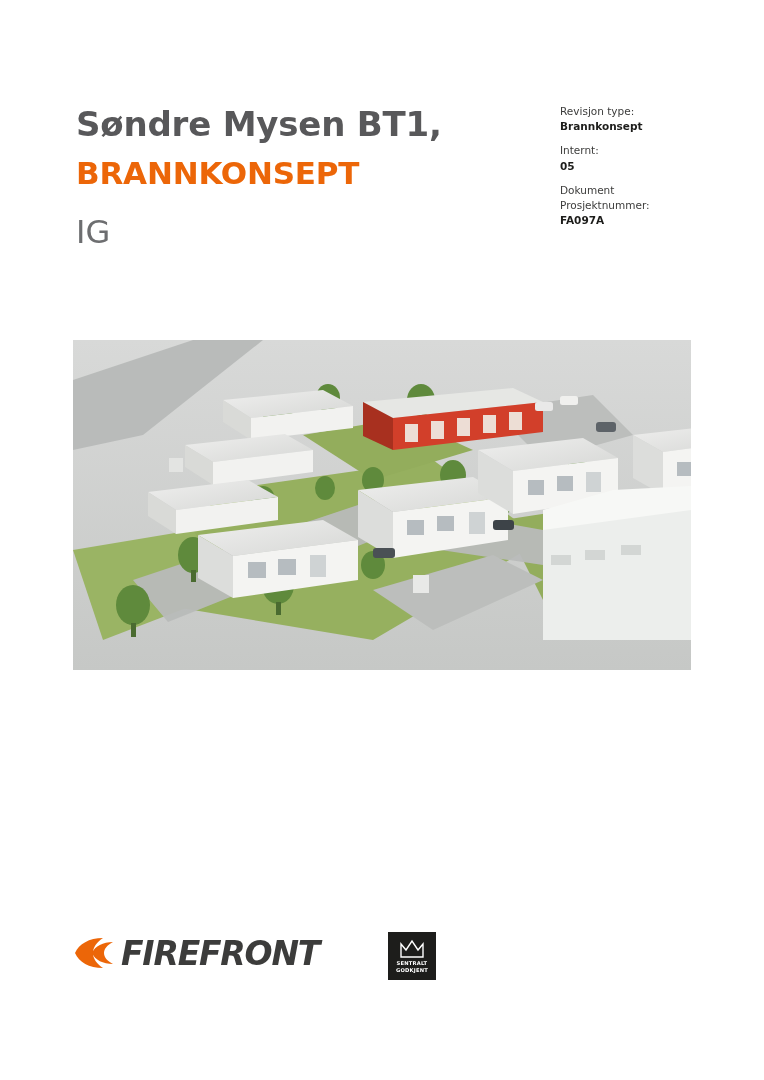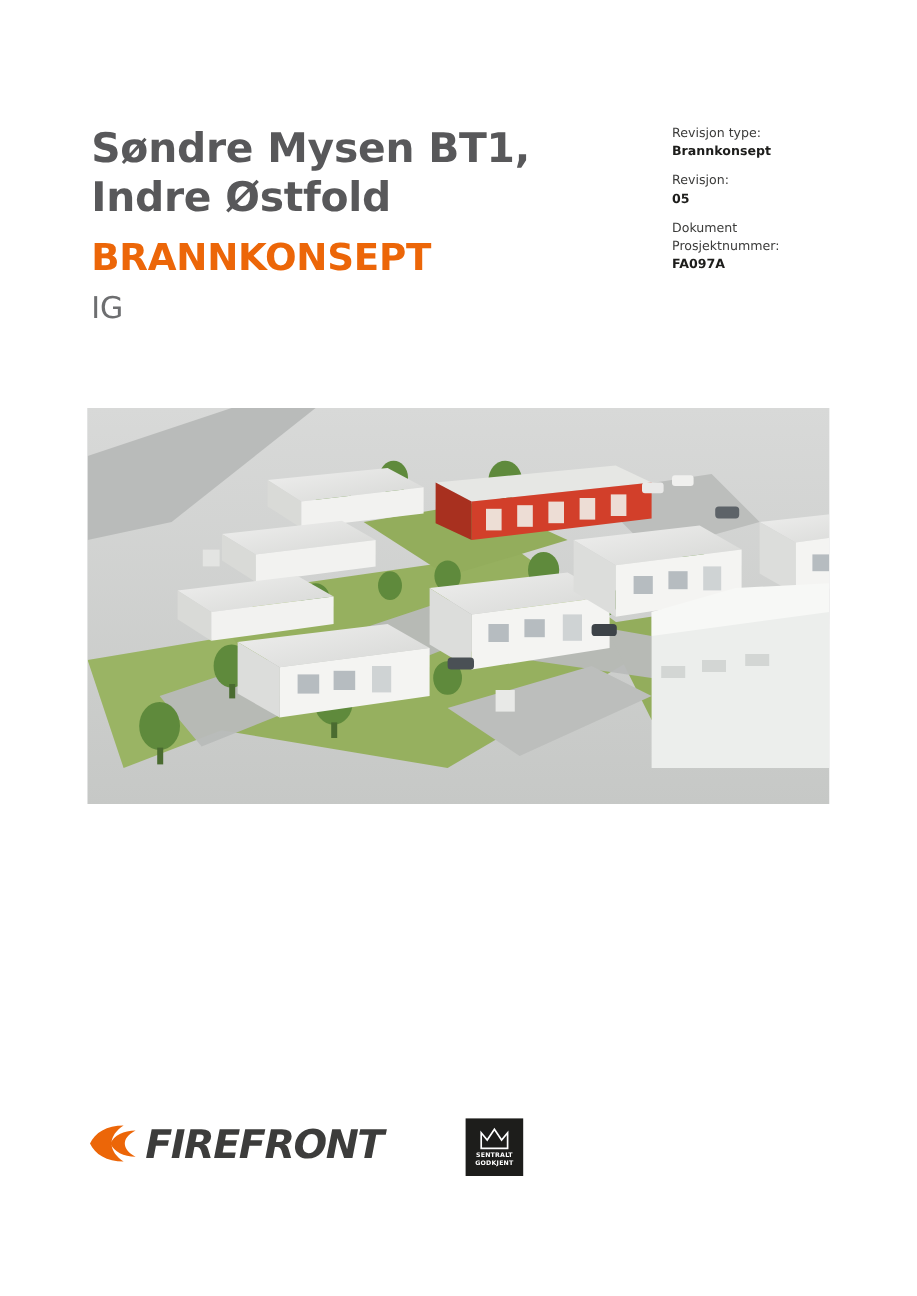--- a/index.html
+++ b/index.html
@@ -37,25 +37,25 @@
   }
   .title-accent {
     font-size: 31px;
     font-weight: bold;
     color: #ec6608;
     line-height: 1.2;
     margin-top: 10px;
     letter-spacing: -0.2px;
   }
   .title-sub {
-    font-size: 25px;
+    font-size: 32px;
     font-weight: normal;
     color: #6d6e70;
     line-height: 1.2;
-    margin-top: 8px;
+    margin-top: 20px;
   }
 
   
   .meta-block {
     position: absolute;
     left: 560px;
     top: 104px;
     width: 170px;
     font-size: 10.5px;
     color: #3c3c3b;
@@ -149,33 +149,32 @@
   }
 </style>
 </head>
 <body>
 
 <div class="page">
 
   <div class="title-block">
     <div class="title-main">
       <div>Søndre Mysen BT1,</div>
-      <div>Indre Østfold</div>
     </div>
     <div class="title-accent">BRANNKONSEPT</div>
     <div class="title-sub">IG</div>
   </div>
 
   <div class="meta-block">
     <div class="meta-row">
       <div class="meta-label">Revisjon type:</div>
       <div class="meta-value">Brannkonsept</div>
     </div>
     <div class="meta-row">
-      <div class="meta-label">Revisjon:</div>
+      <div class="meta-label">Internt:</div>
       <div class="meta-value">05</div>
     </div>
     <div class="meta-row">
       <div class="meta-label">Dokument
 Prosjektnummer:</div>
       <div class="meta-value">FA097A</div>
     </div>
   </div>
 
   <div class="hero">

